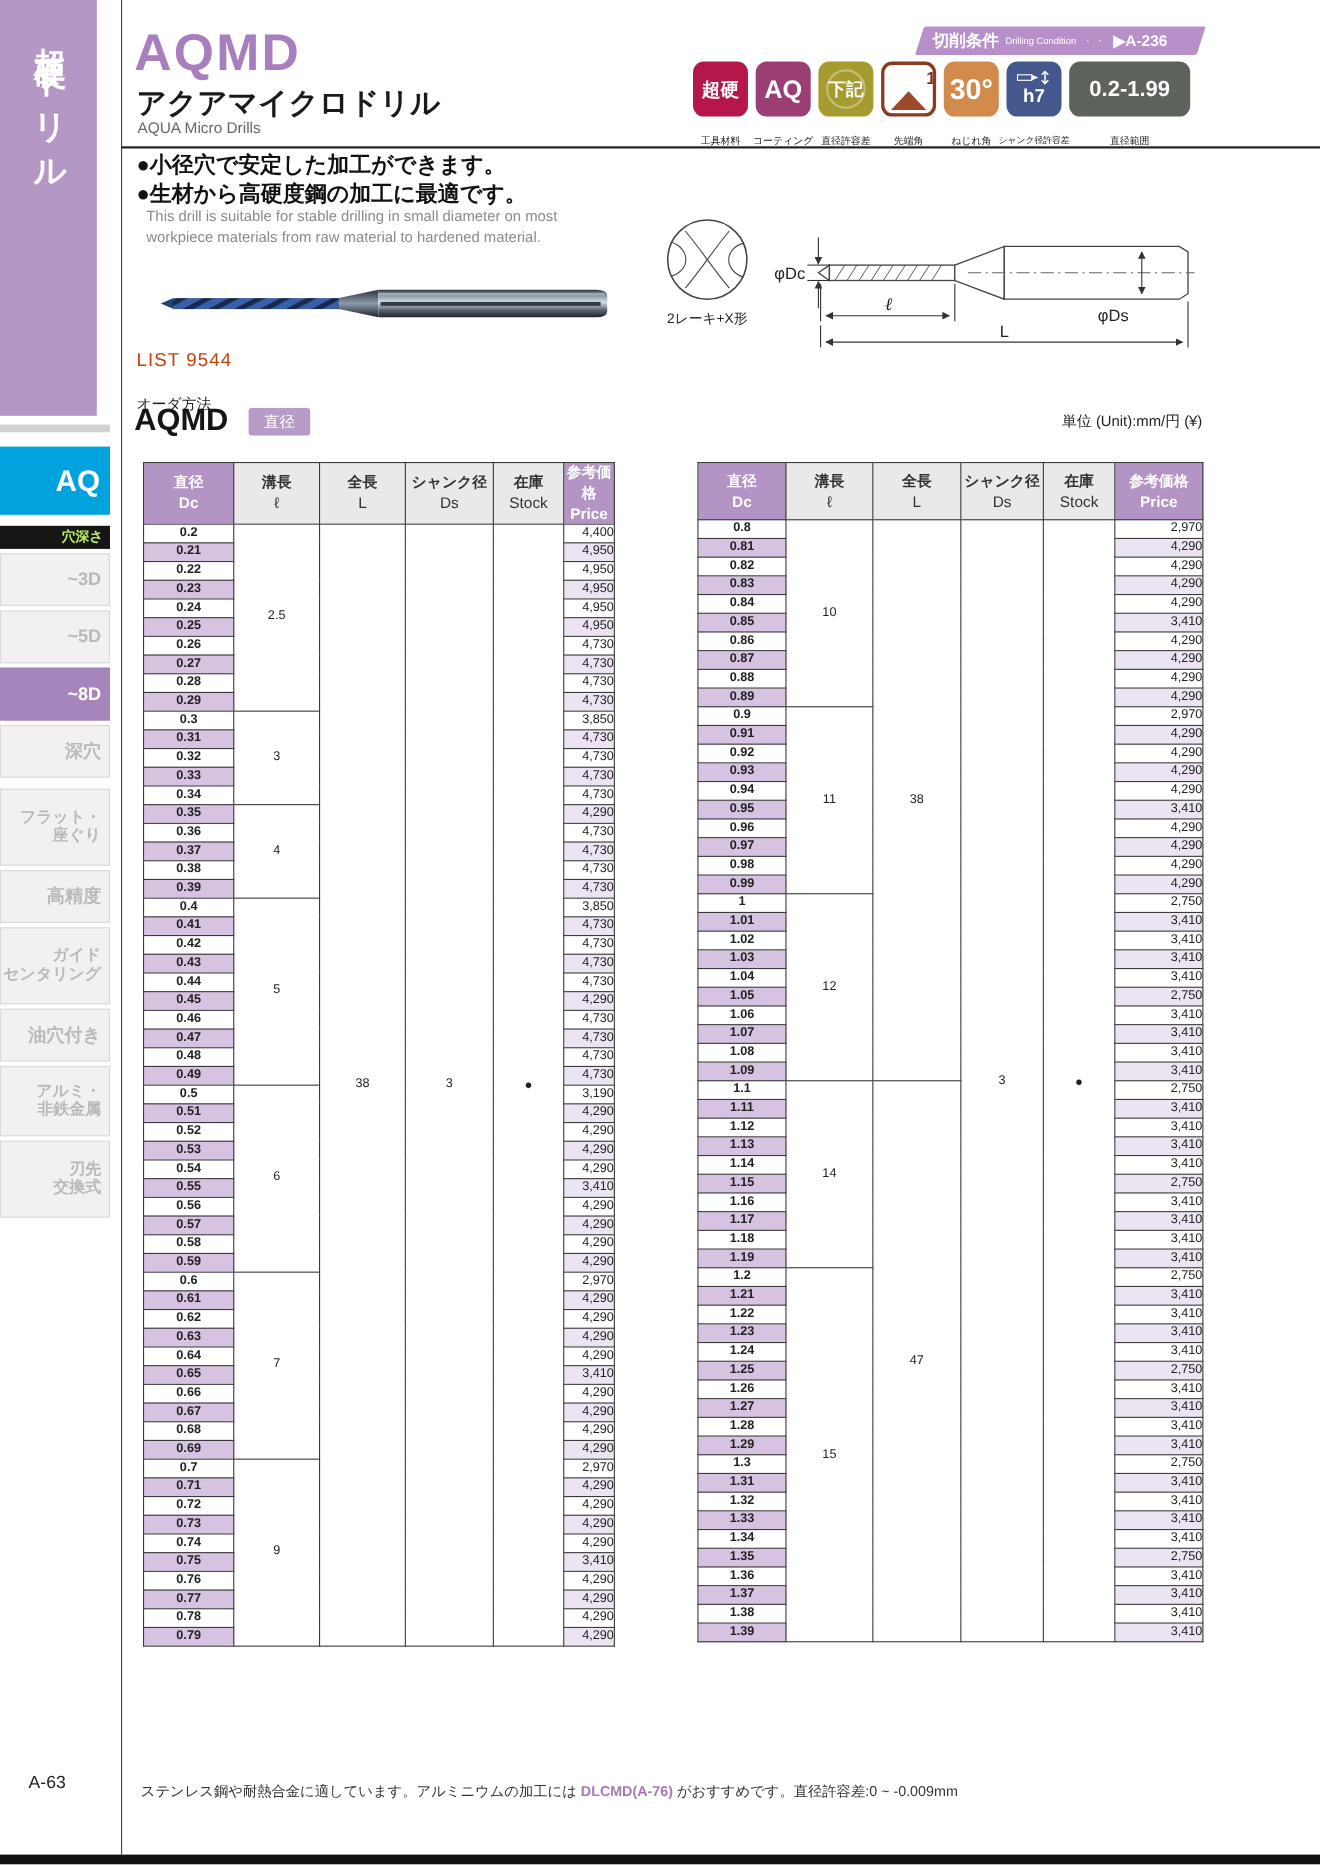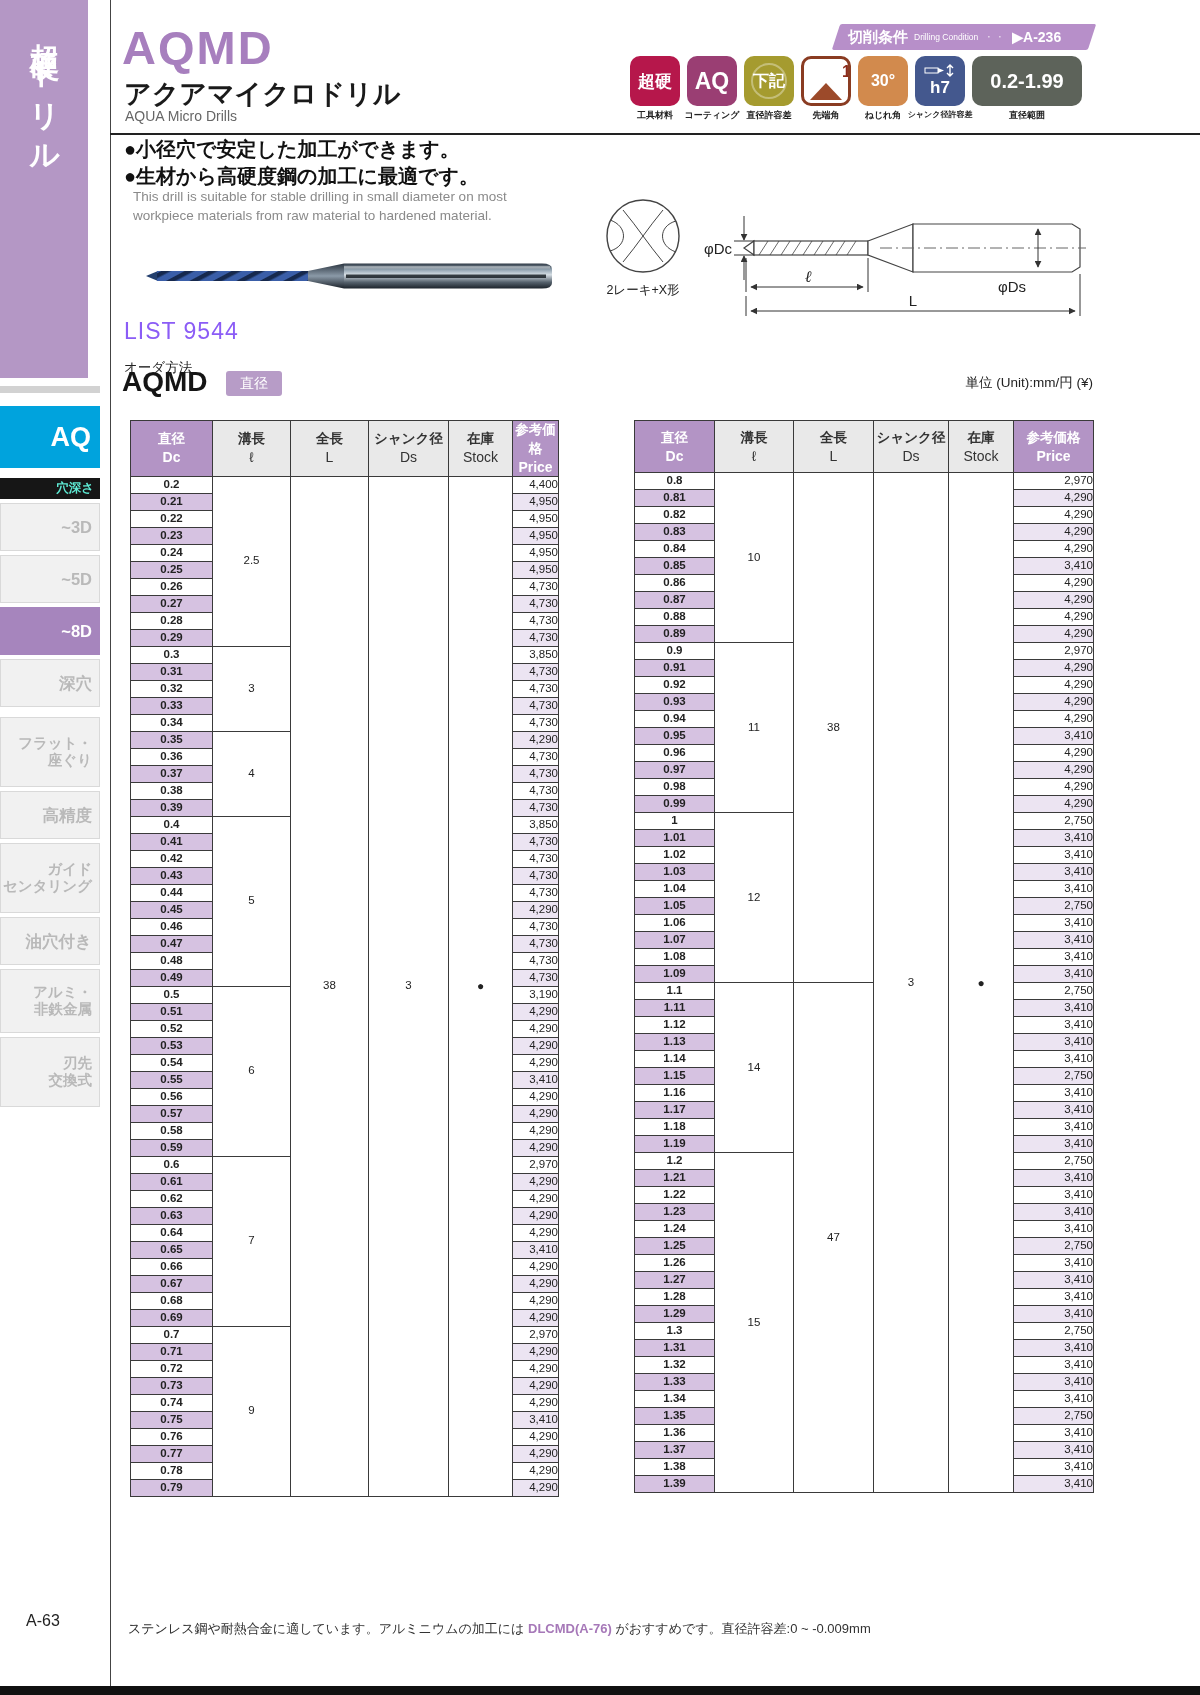--- a/index.html
+++ b/index.html
@@ -12,21 +12,21 @@
   .side-tab span { writing-mode:vertical-rl; text-orientation:upright; color:#fff; font-weight:bold;
     font-size:30px; letter-spacing:9px; padding-top:20px; }
   .gray-strip { position:absolute; left:0; top:386px; width:100px; height:7px; background:#d2d2d2; }
   .vline { position:absolute; left:110px; top:0; width:1px; height:1686px; background:#444; }
   .hline { position:absolute; left:110px; top:133px; width:1090px; height:2px; background:#222; }
 
   
   .sidebar { position:absolute; left:0; top:406px; width:100px; display:flex; flex-direction:column; }
   .aq-tab { height:62px; background:#00a3dd; color:#fff; font-weight:bold; font-size:27px;
     display:flex; align-items:center; justify-content:flex-end; padding-right:9px; }
-  .hole-depth { height:21px; margin-top:10px; background:#161616; color:#5eead4; font-size:12.5px; font-weight:bold;
+  .hole-depth { height:21px; margin-top:10px; background:#161616; color:#bef264; font-size:12.5px; font-weight:bold;
     display:flex; align-items:center; justify-content:flex-end; padding-right:6px; }
   .nav-item { height:48px; margin-top:4px; background:#f1f1f1; border:1px solid #d9d9d9;
     color:#b9b9b9; font-weight:bold; font-size:16.5px; white-space:pre-line; text-align:right; line-height:1.15;
     display:flex; align-items:center; justify-content:flex-end; padding-right:7px; }
   .nav-item.two { height:70px; font-size:14.5px; }
   .nav-item.tall { height:64px; font-size:14.5px; }
   .nav-item.gapbig { margin-top:10px; }
   .nav-item.active { background:#a685bd; border-color:#a685bd; color:#fff; }
 
   
@@ -43,42 +43,42 @@
   .b-marks { font-size:9px; opacity:.8; letter-spacing:2px; }
   .b-ref { font-size:14px; font-weight:bold; }
 
   
   .badges { position:absolute; left:630px; top:56px; display:flex; gap:7px; }
   .bwrap { display:flex; flex-direction:column; align-items:center; width:50px; }
   .bwrap.wide { width:110px; }
   .bbox { width:50px; height:50px; border-radius:10px; display:flex; align-items:center; justify-content:center;
     color:#fff; font-weight:bold; position:relative; overflow:hidden; }
   .bwrap.wide .bbox { width:110px; }
-  .blabel { font-size:9px; color:#222; margin-top:3px; white-space:nowrap;font-weight:bold; }
+  .blabel { font-size:9px; color:#222; margin-top:16px; white-space:nowrap; }
   .b-red { background:#b6174b; font-size:17px; }
   .b-plum { background:#9a3e73; font-size:23px; }
   .b-olive { background:#a59b2f; font-size:16px; }
   .b-olive .ring { position:absolute; width:36px; height:36px; border:2px solid rgba(255,255,255,.35); border-radius:50%; }
   .b-olive .val { position:relative; }
   .b-white { background:#fff; border:3px solid #8a3c22; color:#8a2b1a; font-size:16px; }
   .b-white .val { position:absolute; top:4px; left:0; right:0; text-align:center;padding-left:38px; }
   .b-white .chevron { position:absolute; bottom:3px; left:50%; transform:translateX(-50%);
     width:0; height:0; border-left:16px solid transparent; border-right:16px solid transparent; border-bottom:17px solid #9c4a2a; }
-  .b-orange { background:#d28a4d; font-size:16px; }
+  .b-orange { background:#d28a4d; font-size:26px; }
   .b-navy { background:#44588e; font-size:17px; flex-direction:column; gap:1px; }
   .b-gray { background:#5d635a; font-size:20px; letter-spacing:0; }
 
   
   .feature { position:absolute; left:124px; font-size:20px; font-weight:bold; color:#111; }
   .desc { position:absolute; left:133px; font-size:13.5px; color:#8a8a8a; }
 
   .photo { position:absolute; left:138px; top:246px; }
   .diagram { position:absolute; left:568px; top:188px; }
 
-  .list-no { position:absolute; left:124px; top:318px; font-size:23px; color:#8b5cf6; letter-spacing:1px; }
+  .list-no { position:absolute; left:124px; top:318px; font-size:17px; color:#c2410c; letter-spacing:1px; }
   .order-label { position:absolute; left:124px; top:349px; font-size:13.5px; color:#222;margin-top:10px; }
   .order-code { position:absolute; left:122px; top:366px; font-size:28px; font-weight:bold; color:#151515; }
   .order-badge { position:absolute; left:226px; top:371px; width:56px; height:25px; background:#b79cc7; color:#fff;
     font-size:14px; display:flex; align-items:center; justify-content:center; border-radius:3px; }
   .unit-note { position:absolute; left:790px; top:374px; width:303px; text-align:right; font-size:13.5px; color:#222; }
 
   
   table.spec { position:absolute; top:420px; border-collapse:collapse; table-layout:fixed; background:#fff; }
   table.spec th, table.spec td { border:1px solid #3a3a3a; padding:0; vertical-align:middle; }
   table.spec th { height:52px; }

